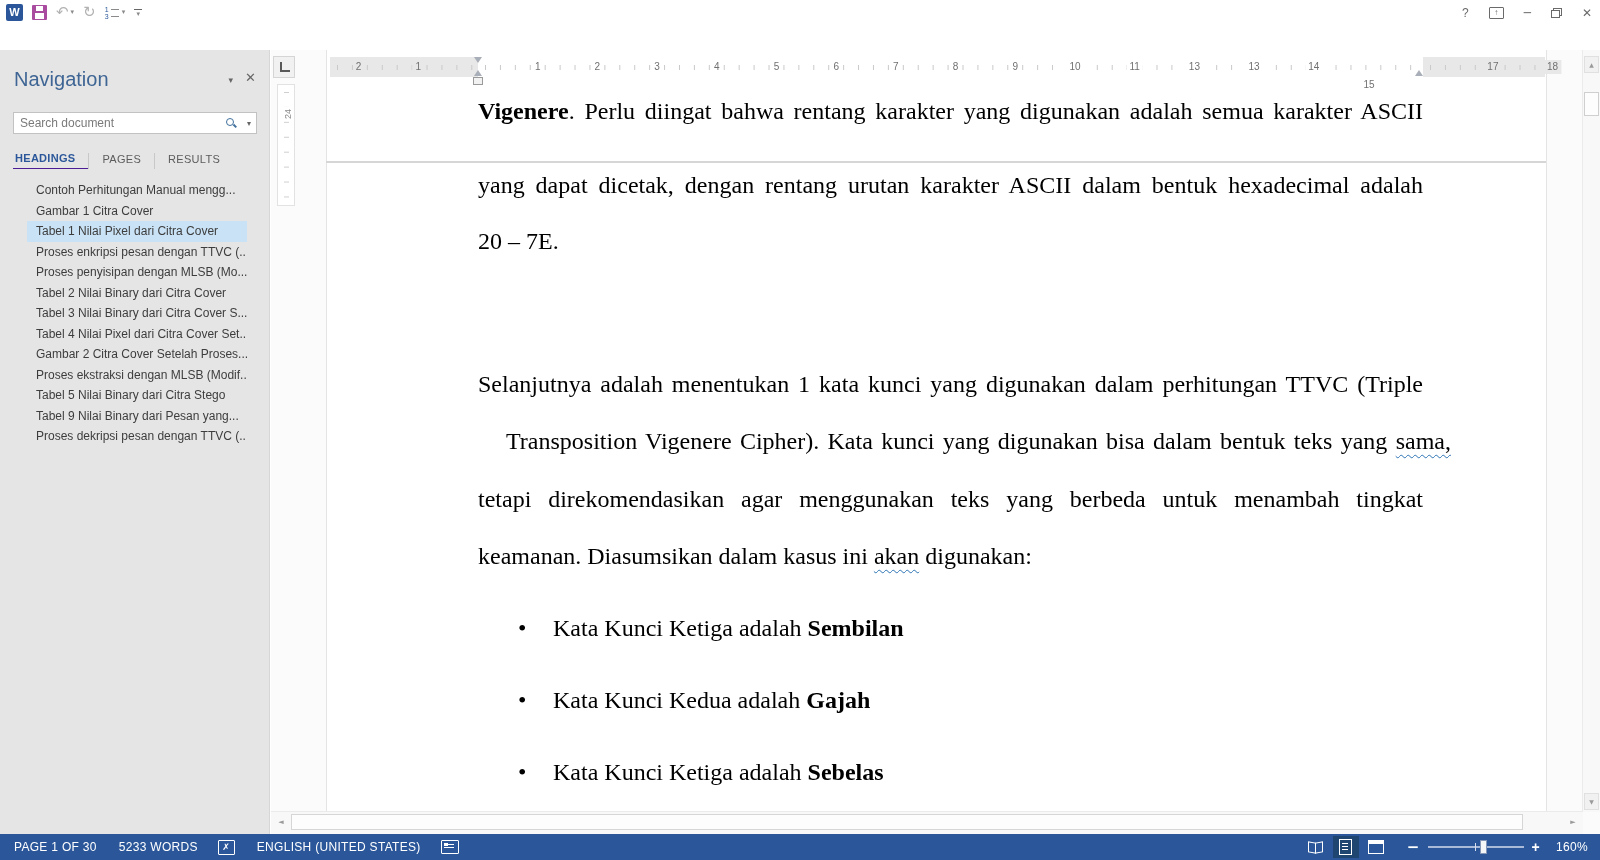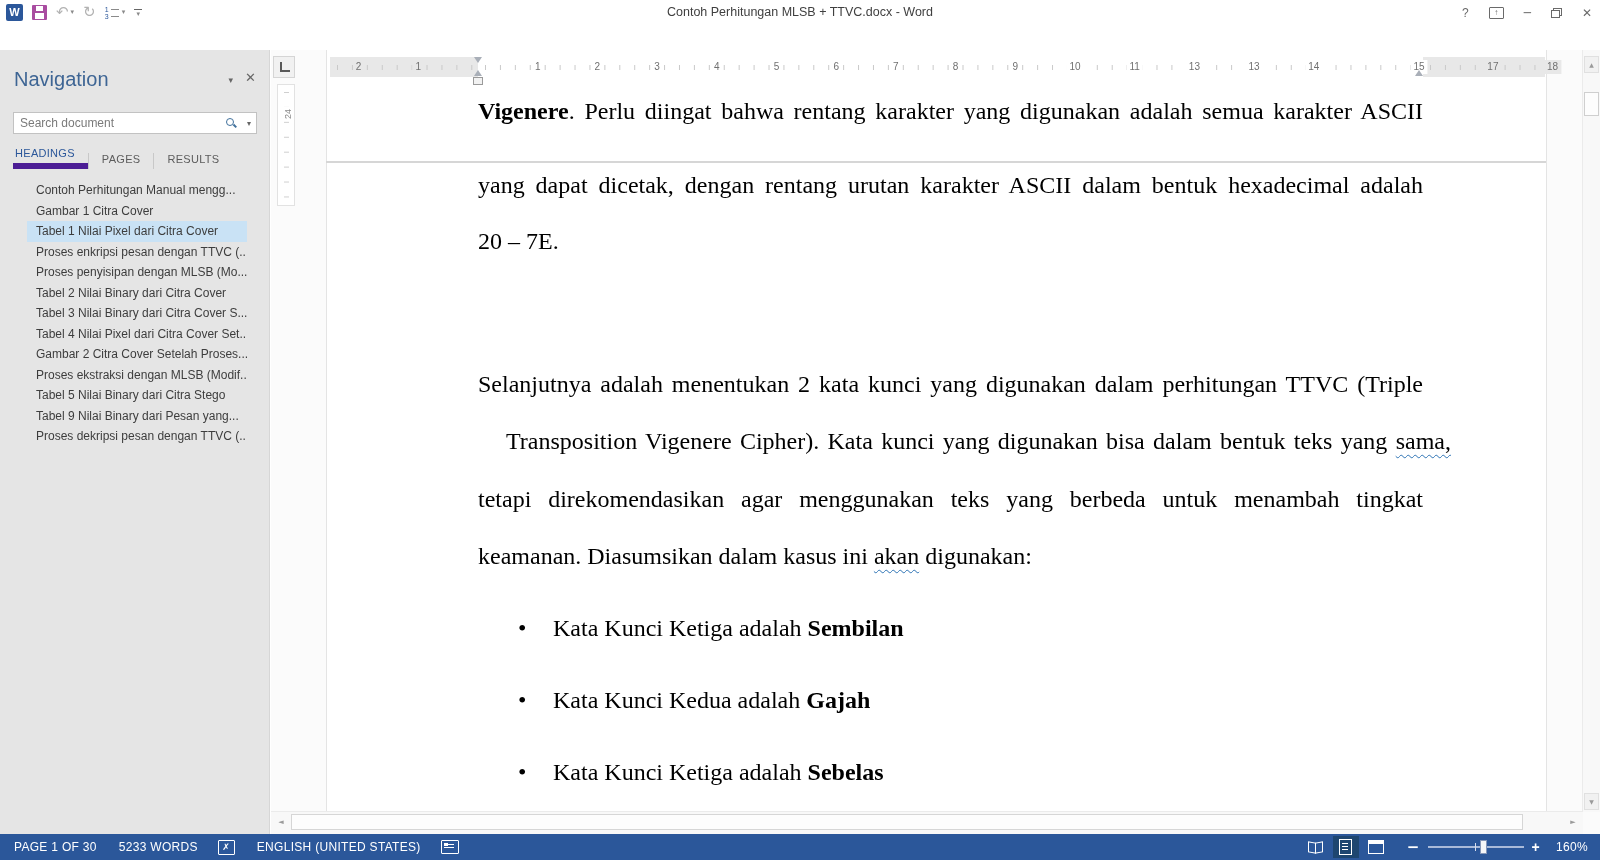--- a/index.html
+++ b/index.html
@@ -57,21 +57,21 @@
               padding:0 44px 0 6px;outline:none;font-family:inherit;}
   .nav-search::placeholder{color:#7a7a7a;opacity:1;}
   .mag{position:absolute;right:33px;top:68px;width:10px;height:10px;}
   .mag .lens{position:absolute;left:0;top:0;width:6px;height:6px;border:1.6px solid #41719C;border-radius:50%;}
   .mag .handle{position:absolute;left:7px;top:7px;width:4px;height:1.6px;background:#41719C;transform:rotate(45deg);}
   .search-caret{position:absolute;right:18px;top:69px;font-size:8px;color:#666;}
   #nav-tabs{position:absolute;left:13px;top:98px;height:21px;display:flex;align-items:flex-end;}
   .ntab{font-size:11px;color:#5c5c5c;padding:0 13px 4px 13px;letter-spacing:.3px;}
   .ntab:first-child{padding-left:2px;}
   .ntab + .ntab{border-left:1px solid #C8C8C8;}
-  .ntab.active{color:#2B579A;font-weight:normal;border-bottom:6px solid #4c1d95;}
+  .ntab.active{color:#2B579A;font-weight:bold;border-bottom:1px solid #4c1d95;}
   #nav-items{position:absolute;left:27px;top:130px;right:22px;}
   .nav-item{height:20.5px;line-height:20.5px;padding-left:9px;font-size:12px;color:#3d3d3d;
             white-space:nowrap;overflow:hidden;}
   .nav-item.sel{background:#C9E2F5;}
 
   
   .docarea{position:absolute;left:271px;top:50px;right:0;bottom:26px;background:#FBFBFB;overflow:hidden;}
   .page{position:absolute;left:55px;top:0;width:1220px;bottom:0;background:#fff;}
   .pageedge{position:absolute;top:0;bottom:0;width:1px;background:#E4E4E4;}
   .boundary{position:absolute;left:55px;width:1220px;top:111px;height:2px;background:#D6D6D6;}
@@ -182,21 +182,20 @@
           <span style="position:absolute;left:0;top:7px;">3</span>
           <i style="top:10px;"></i>
         </span>
       <span class="smallcaret glyph">▾</span>
     </div>
     <div class="qatcust">
         <span class="bar"></span>
         <span class="smallcaret glyph">▾</span>
       </div>
   </div>
-  <div class="apptitle">Contoh Perhitungan MLSB + TTVC.docx - Word</div>
   <div class="winbtns">
     <span class="winbtn">?</span>
     <span class="ribopt">↑</span>
     <span class="winbtn glyph">─</span>
     <span class="restore">
         <i class="r1"></i>
         <i class="r2"></i>
       </span>
     <span class="winbtn glyph">✕</span>
   </div>
@@ -266,39 +265,39 @@
         <span class="rnum" style="left: 446.5px;">5</span>
         <span class="rnum" style="left: 506.2px;">6</span>
         <span class="rnum" style="left: 565.9px;">7</span>
         <span class="rnum" style="left: 625.6px;">8</span>
         <span class="rnum" style="left: 685.3px;">9</span>
         <span class="rnum" style="left: 745px;">10</span>
         <span class="rnum" style="left: 804.7px;">11</span>
         <span class="rnum" style="left: 864.4px;">13</span>
         <span class="rnum" style="left: 924.1px;">13</span>
         <span class="rnum" style="left: 983.8px;">14</span>
-        <span class="rnum" style="left: 1089px;">15</span>
+        <span class="rnum" style="left: 1039px; margin-top: 18px;">15</span>
         <span class="rnum gray" style="left: 1162.9px;">17</span>
         <span class="rnum gray" style="left: 1222.6px;">18</span>
       </div>
     <div class="ind-first"></div>
     <div class="ind-hang"></div>
     <div class="ind-box"></div>
     <div class="ind-right"></div>
   </div>
 
   <div class="vruler">
     <span class="vnum">24</span>
   </div>
 
   <div id="page-lines">
       <div class="docline j" style="top: 45px;"><span class="b">Vigenere</span><span>. Perlu diingat bahwa rentang karakter yang digunakan adalah semua karakter ASCII</span></div>
       <div class="docline j" style="top: 119px;"><span>yang dapat dicetak, dengan rentang urutan karakter ASCII dalam bentuk hexadecimal adalah</span></div>
       <div class="docline" style="top: 175px;"><span>20 – 7E.</span></div>
-      <div class="docline j" style="top: 318px;"><span>Selanjutnya adalah menentukan 2 kata kunci yang digunakan dalam perhitungan TTVC (Triple</span></div>
+      <div class="docline j" style="top: 318px;"><span>Selanjutnya adalah menentukan 1 kata kunci yang digunakan dalam perhitungan TTVC (Triple</span></div>
       <div class="docline j" style="top: 375px; margin-left: 28px;"><span>Transposition Vigenere Cipher). Kata kunci yang digunakan bisa dalam bentuk teks yang </span><span class="sq">sama,</span></div>
       <div class="docline j" style="top: 433px;"><span>tetapi direkomendasikan agar menggunakan teks yang berbeda untuk menambah tingkat</span></div>
       <div class="docline" style="top: 490px;"><span>keamanan. Diasumsikan dalam kasus ini </span><span class="sq">akan</span><span> digunakan:</span></div>
       <div class="docline bl" style="top: 562px;"><span class="bdot">•</span><span>Kata Kunci Ketiga adalah </span><span class="b">Sembilan</span></div>
       <div class="docline bl" style="top: 634px;"><span class="bdot">•</span><span>Kata Kunci Kedua adalah </span><span class="b">Gajah</span></div>
       <div class="docline bl" style="top: 706px;"><span class="bdot">•</span><span>Kata Kunci Ketiga adalah </span><span class="b">Sebelas</span></div>
     </div>
 
   <div class="vs-track"></div>
   <div class="vs-up glyph">▲</div>

